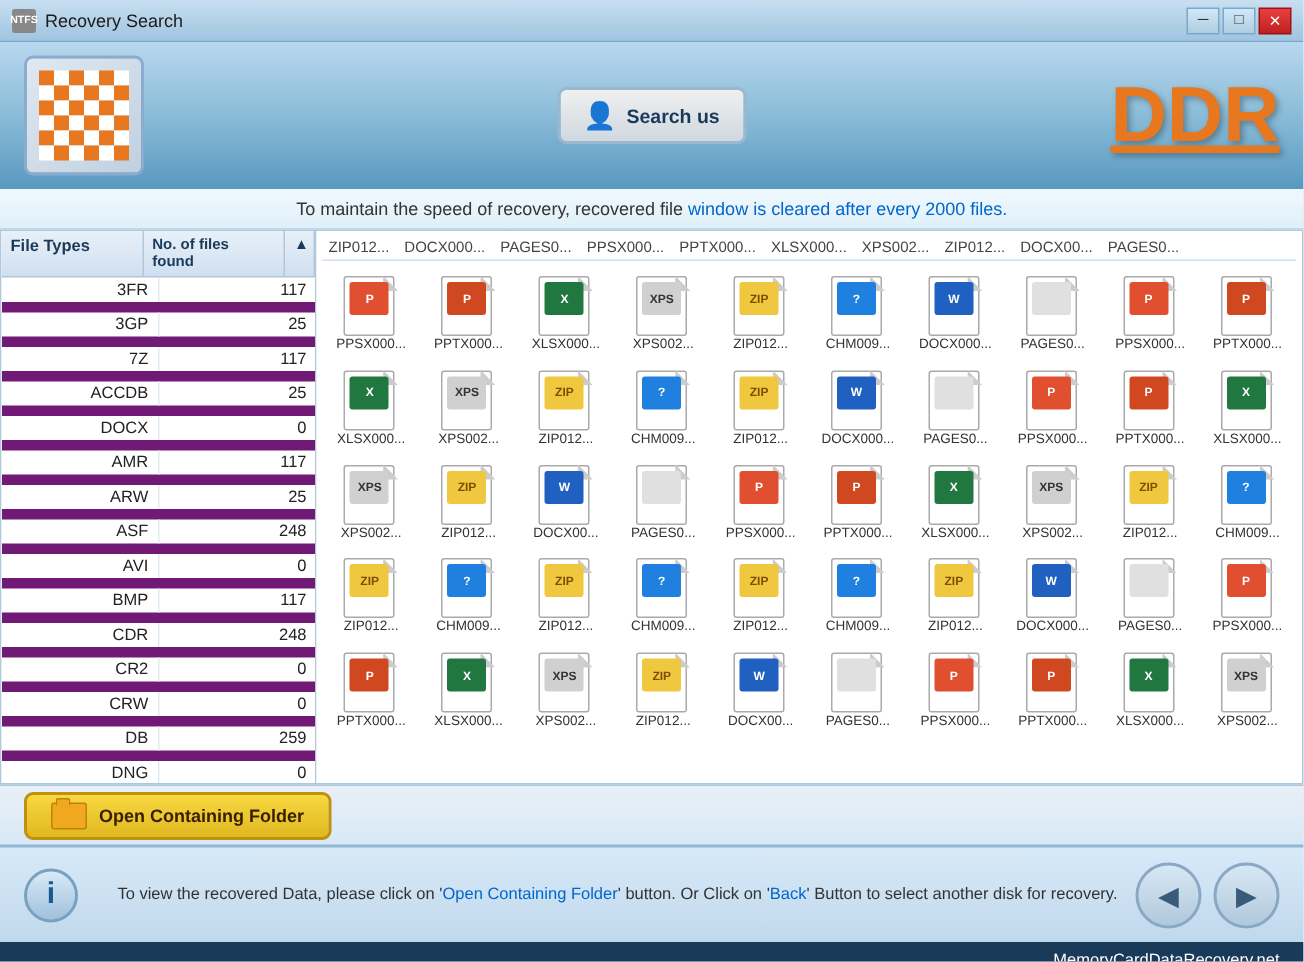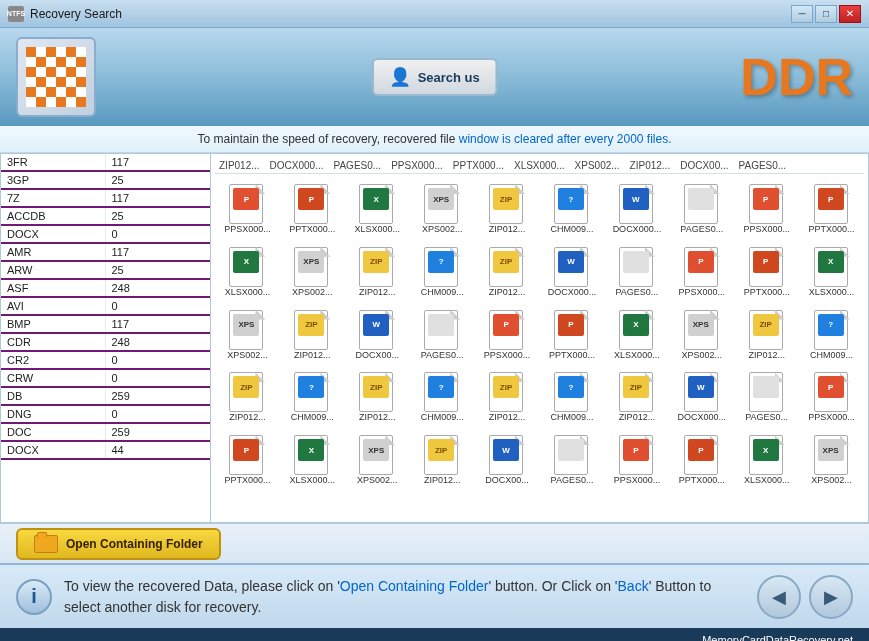--- a/index.html
+++ b/index.html
@@ -115,20 +115,21 @@
       position: absolute;
       right: 16px;
       text-align: right;
     }
     .ddr-text {
       font-size: 52px;
       font-weight: bold;
       color: #e87820;
       line-height: 1;
       text-shadow: 2px 2px 4px rgba(0,0,0,0.3);
+      text-decoration: underline;
     }
     .ntfs-text {
       font-size: 18px;
       font-weight: bold;
       color: #1a3a6a;
     }
 
     
     .notice-bar {
       background: linear-gradient(to bottom, #f0f8ff, #e0f0f8);
@@ -173,21 +174,22 @@
       border-right: 1px solid #b0c8dc;
       font-size: 11px;
     }
     .file-list {
       overflow-y: scroll;
       flex: 1;
     }
     .file-row {
       display: grid;
       grid-template-columns: 1fr 1fr;
-      border-bottom: 2px solid #701a75;
+      border-bottom: 7px solid #701a75;
+      text-align: right;
     }
     .file-row div {
       padding: 2px 6px;
       font-size: 11px;
       color: #222;
     }
     .file-row div:first-child {
       border-right: 1px solid #e0ecf4;
     }
 
@@ -332,23 +334,24 @@
       display: flex;
       align-items: center;
       justify-content: center;
       font-size: 20px;
       font-weight: bold;
       color: #1a5a90;
       flex-shrink: 0;
     }
     .status-text {
       flex: 1;
-      font-size: 14px;
+      font-size: 11px;
       color: #333;
       line-height: 1.5;
+      text-align: right;
     }
     .status-text span.blue-text {
       color: #0066cc;
     }
     .nav-buttons {
       display: flex;
       gap: 8px;
     }
     .nav-btn {
       width: 44px;
@@ -450,20 +453,25 @@
   </div>
 </div>
 
 <div class="notice-bar">
   <span>To maintain the speed of recovery, recovered file </span><span class="highlight">window is cleared after every 2000 files.</span>
 </div>
 
 <div class="main-content">
 
   <div class="file-types-panel">
+    <div class="panel-header">
+      <div>File Types</div>
+      <div style="font-size:10px;">No. of files found</div>
+      <div style="font-size:10px; text-align:center;">▲</div>
+    </div>
     <div class="file-list" id="file-list-container">
     <div class="file-row">
           <div>3FR</div>
           <div>117</div>
         </div>
         <div class="file-row">
           <div>3GP</div>
           <div>25</div>
         </div>
         <div class="file-row">

